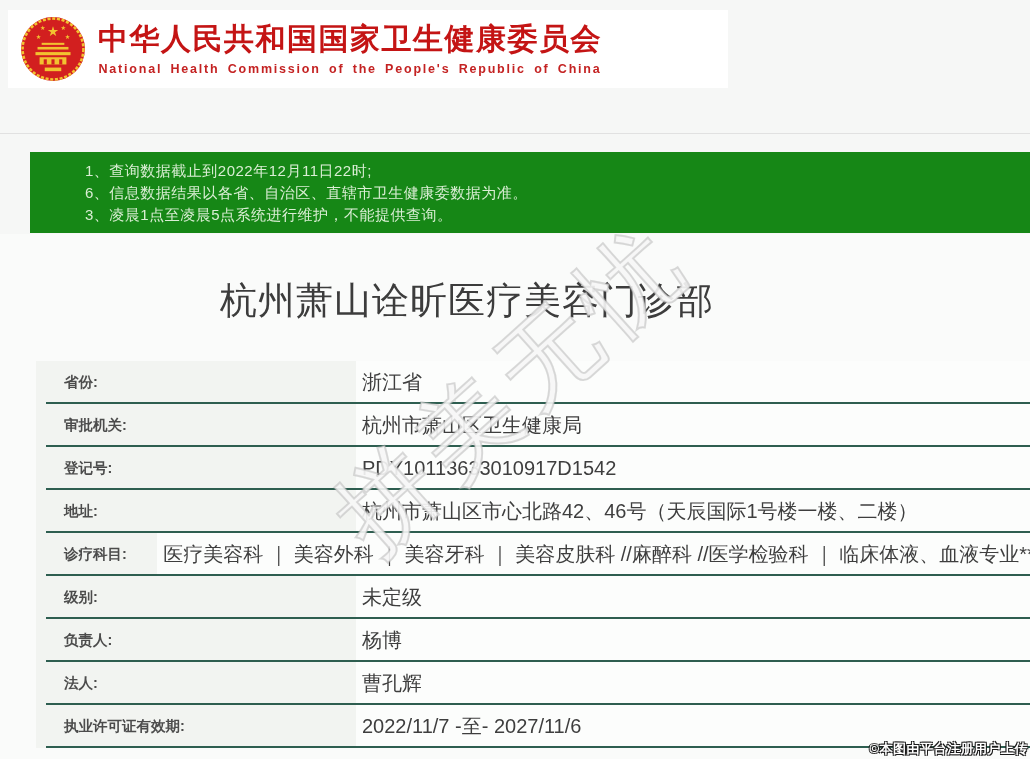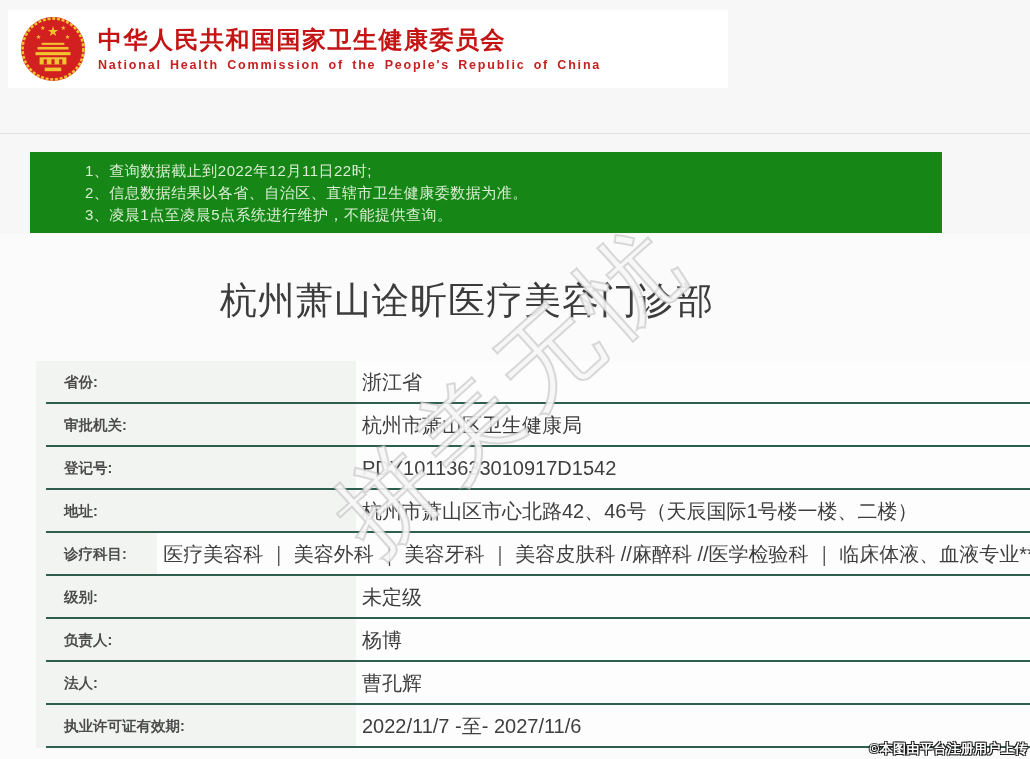--- a/index.html
+++ b/index.html
@@ -12,34 +12,34 @@
   }
 
   
   .header-card {
     position:absolute; left:8px; top:10px; width:720px; height:78px;
     background:#ffffff; display:flex; align-items:center;
   }
   .emblem { width:66px; height:66px; margin-left:12px; flex:0 0 auto; }
   .header-text { margin-left:12px; }
   .header-title {
-    color:#c41414; font-size:24px; font-weight:bold;
+    color:#c41414; font-size:30px; font-weight:bold;
     letter-spacing:1.5px; line-height:1.15; white-space:nowrap;
   }
   .header-subtitle {
     color:#c42222; font-size:12.5px; font-weight:bold;
     letter-spacing:1.8px; word-spacing:3px; margin-top:5px; white-space:nowrap;text-align:center;
   }
   .top-divider {
     position:absolute; left:0; top:133px; width:1030px; height:1px; background:#e1e1e1;
   }
 
   
   .notice {
-    position:absolute; left:30px; top:152px; width:912px; height:81px;
+    position:absolute; left:30px; top:152px; width:1000px; height:81px;
     background:#168716; color:#daeed4; font-size:15px;
     padding:8px 0 0 55px;
   }
   .notice-line { line-height:22px; letter-spacing:0.5px; }
 
   
   .content {
     position:absolute; left:0; top:234px; width:1030px; height:525px;
     background:#fafbfa;
   }
@@ -109,21 +109,21 @@
   <div class="header-text">
     <div class="header-title">中华人民共和国国家卫生健康委员会</div>
     <div class="header-subtitle">National Health Commission of the People's Republic of China</div>
   </div>
 </div>
 
 <div class="top-divider"></div>
 
 <div class="notice">
   <div class="notice-line">1、查询数据截止到2022年12月11日22时;</div>
-  <div class="notice-line">2、信息数据结果以各省、自治区、直辖市卫生健康委数据为准。</div>
+  <div class="notice-line">6、信息数据结果以各省、自治区、直辖市卫生健康委数据为准。</div>
   <div class="notice-line">3、凌晨1点至凌晨5点系统进行维护，不能提供查询。</div>
 </div>
 
 <div class="content"></div>
 
 <div class="page-title">杭州萧山诠昕医疗美容门诊部</div>
 
 <div class="info-table">
   <div class="row">
     <div class="cell-label">省份:</div>

